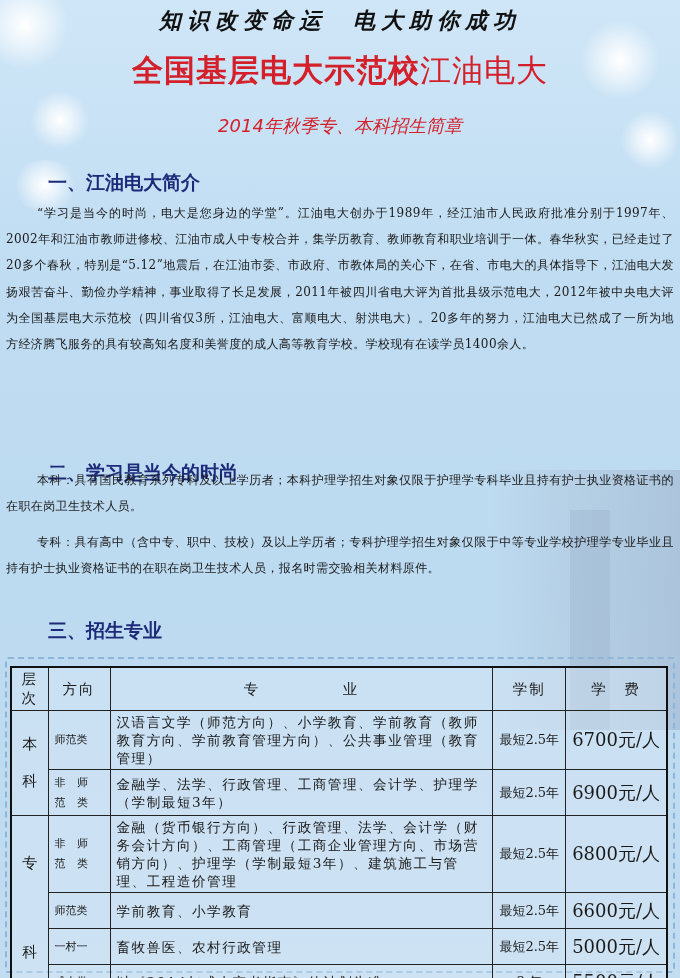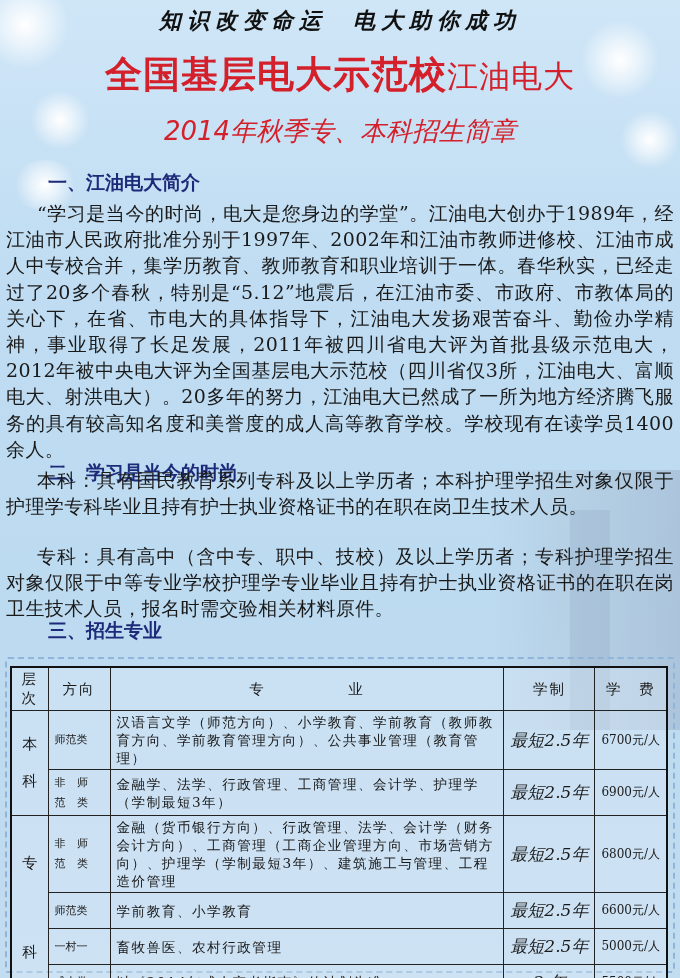--- a/index.html
+++ b/index.html
@@ -14,42 +14,42 @@
   .bldg { position:absolute; right:0; top:470px; width:190px; height:260px;
     background: linear-gradient(90deg, rgba(180,200,220,0) 0%, rgba(170,190,210,0.35) 40%, rgba(150,170,195,0.45) 100%); pointer-events:none; }
   .bldg::before { content:""; position:absolute; left:80px; top:40px; width:40px; height:220px; background:rgba(140,165,190,0.25); }
 
   .slogan { position:absolute; top:6px; left:0; width:680px; text-align:center;
     font-family:"DejaVu Serif", serif; font-size:22px; font-weight:bold; font-style:italic; letter-spacing:6px; color:#111; }
   .slogan span + span { margin-left:26px; }
 
   .school { position:absolute; top:50px; left:0; width:680px; text-align:center;
     font-family:"DejaVu Sans", sans-serif; font-weight:bold; color:#d4202a; font-size:30px; letter-spacing:1px; }
-  .school .b { font-size:37px; }
+  .school .b { font-size:31px; }
   .school .n { margin-left:0; font-weight:normal; font-size:31px; }
 
   .subtitle { position:absolute; top:114px; left:0; width:680px; text-align:center;
-    font-family:"DejaVu Sans", sans-serif; font-style:italic; color:#d4202a; font-size:26px; }
+    font-family:"DejaVu Sans", sans-serif; font-style:italic; color:#d4202a; font-size:18px; }
 
   .sec-h { position:absolute; left:48px; font-family:Liberation Sans, sans-serif; font-weight:bold;
     color:#1d2a7a; font-size:19px; }
-  .para { position:absolute; left:6px; width:668px; font-size:19px; line-height:26.2px;
+  .para { position:absolute; left:6px; width:668px; font-size:12px; line-height:26.2px;
     text-align:justify; text-indent:31px; color:#1a1a1a; letter-spacing:0.4px; }
 
   .tbl-frame { position:absolute; left:5px; top:657px; width:670px; height:316px;
     border:2px dashed #8fb6da; border-radius:3px; }
   table.majors { position:absolute; left:10px; top:666px; width:658px; border-collapse:collapse;
     border:2px solid #111; font-size:13.6px; background:rgba(225,238,248,0.35); }
   table.majors th, table.majors td { border:1px solid #222; padding:2px 6px; vertical-align:middle; }
   table.majors th { font-weight:normal; height:34px; font-size:14.5px; letter-spacing:2px; }
   td.lvl { text-align:center; width:37px; font-size:15px; }
   td.dir { text-align:left; width:62px; font-size:11px; line-height:20px;margin-left:12px; }
   td.maj { text-align:left; line-height:18px; letter-spacing:1.5px; padding-left:10px;margin-left:44px; }
-  td.dur { text-align:center; width:66px; white-space:nowrap; font-size:17px;font-style:italic; }
-  td.fee { text-align:center; width:70px; white-space:nowrap; font-size:12px; }
+  td.dur { text-align:center; width:66px; white-space:nowrap; font-size:13px; }
+  td.fee { text-align:center; width:70px; white-space:nowrap; font-size:18px; }
   .lvl-stack span { display:block; }
 </style>
 </head>
 <body>
 
 <div class="sparkle" style="left:-20px;top:-20px;width:90px;height:90px;"></div>
 <div class="sparkle" style="left:30px;top:90px;width:60px;height:60px;"></div>
 <div class="sparkle" style="left:10px;top:160px;width:70px;height:50px;"></div>
 <div class="sparkle" style="left:580px;top:20px;width:80px;height:80px;"></div>
 <div class="sparkle" style="left:620px;top:110px;width:60px;height:60px;"></div>
@@ -61,21 +61,21 @@
 <div class="school">
   <span class="b">全国基层电大示范校</span><span class="n">江油电大</span>
 </div>
 <div class="subtitle">2014年秋季专、本科招生简章</div>
 
 <div class="sec-h" style="top:170px;">一、江油电大简介</div>
 <div class="para" style="top:200px;">“学习是当今的时尚，电大是您身边的学堂”。江油电大创办于1989年，经江油市人民政府批准分别于1997年、2002年和江油市教师进修校、江油市成人中专校合并，集学历教育、教师教育和职业培训于一体。春华秋实，已经走过了20多个春秋，特别是“5.12”地震后，在江油市委、市政府、市教体局的关心下，在省、市电大的具体指导下，江油电大发扬艰苦奋斗、勤俭办学精神，事业取得了长足发展，2011年被四川省电大评为首批县级示范电大，2012年被中央电大评为全国基层电大示范校（四川省仅3所，江油电大、富顺电大、射洪电大）。20多年的努力，江油电大已然成了一所为地方经济腾飞服务的具有较高知名度和美誉度的成人高等教育学校。学校现有在读学员1400余人。</div>
 
 <div class="sec-h" style="top:460px;">二、学习是当今的时尚</div>
 <div class="para" style="top:467px;">本科：具有国民教育系列专科及以上学历者；本科护理学招生对象仅限于护理学专科毕业且持有护士执业资格证书的在职在岗卫生技术人员。</div>
-<div class="para" style="top:543px;">专科：具有高中（含中专、职中、技校）及以上学历者；专科护理学招生对象仅限于中等专业学校护理学专业毕业且持有护士执业资格证书的在职在岗卫生技术人员，报名时需交验相关材料原件。</div>
+<div class="para" style="top:529px;">专科：具有高中（含中专、职中、技校）及以上学历者；专科护理学招生对象仅限于中等专业学校护理学专业毕业且持有护士执业资格证书的在职在岗卫生技术人员，报名时需交验相关材料原件。</div>
 
 <div class="sec-h" style="top:618px;">三、招生专业</div>
 
 <div class="tbl-frame"></div>
 <table class="majors">
   <thead>
     <tr>
       <th>层次</th>
       <th>方向</th>
       <th>专　　　　　业</th>

